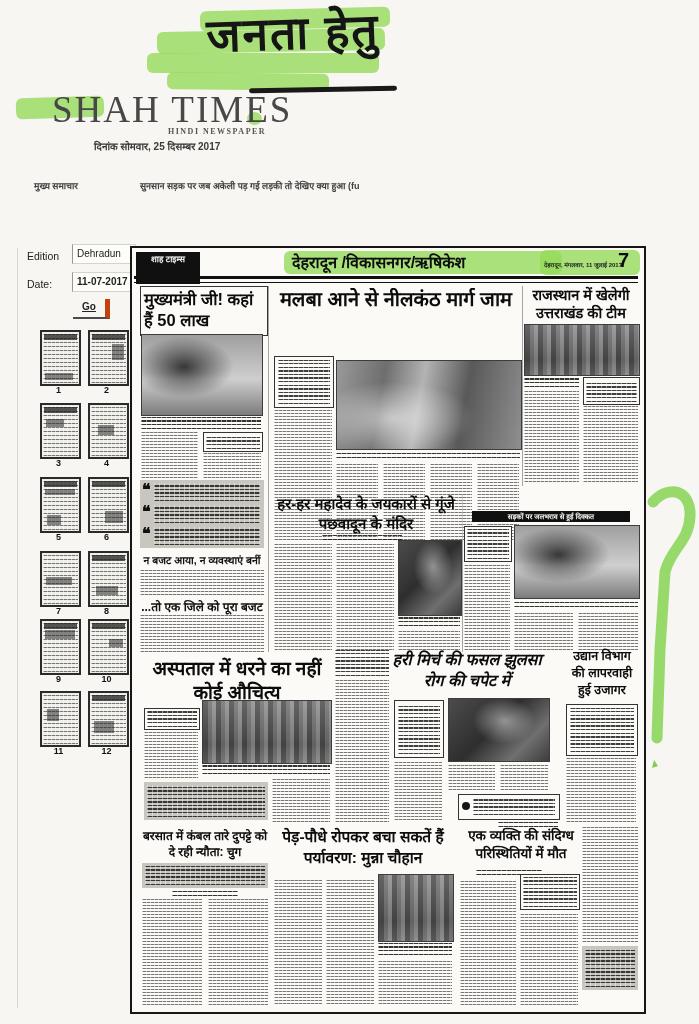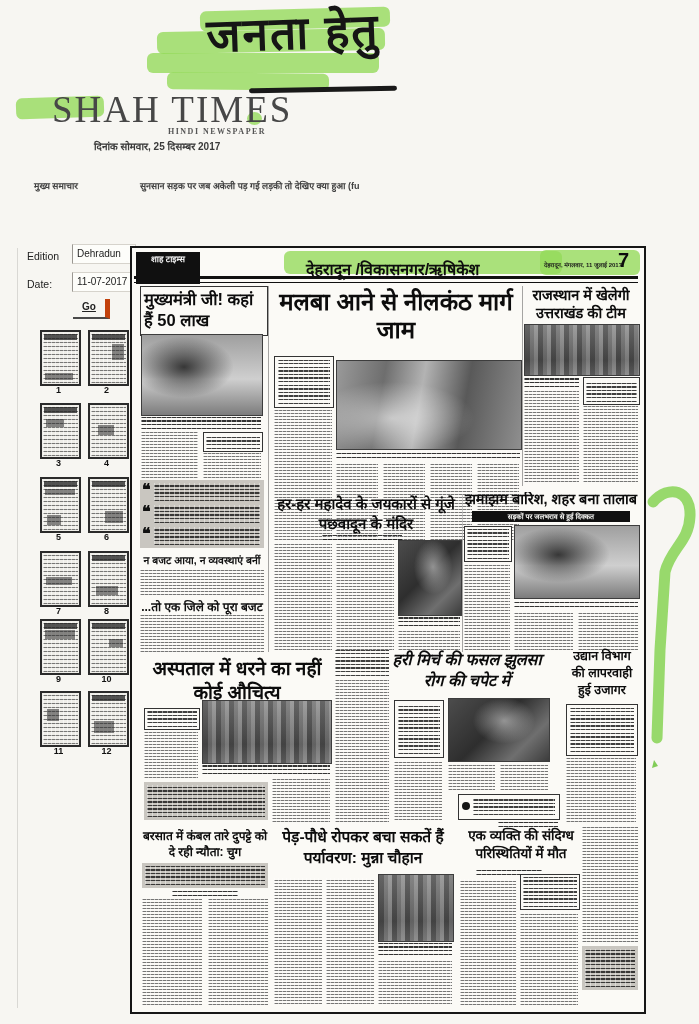--- a/index.html
+++ b/index.html
@@ -59,21 +59,21 @@
   .brand-box{background:#101010;color:#f4f4f4;font-size:8.5px;font-weight:bold;text-align:center;line-height:15px;}
   .region{font-size:16px;font-weight:bold;color:#0e0e0e;white-space:nowrap;}
   .pg-dateline{font-size:6px;font-weight:bold;color:#1a1a1a;white-space:nowrap;}
   .pg-num{font-size:20px;font-weight:bold;color:#0d0d0d;}
   .mast-rule{border-top:3px solid #101010;}
   .mast-rule2{border-top:1px solid #101010;}
   .vline{background:rgba(60,60,60,.45);width:1px;}
 
   .hd{font-weight:bold;color:#0c0c0c;text-align:center;overflow:hidden;}
   .hd-cm{font-size:16.5px;line-height:1.3;border:1px solid #333;text-align:left;padding:2px 3px;}
-  .hd-malba{font-size:24px;line-height:1.18;}
+  .hd-malba{font-size:20px;line-height:1.18;}
   .hd-raj{font-size:14.5px;line-height:1.25;}
   .hd-mahadev{font-size:15px;line-height:1.3;}
   .hd-barish{font-size:14.5px;line-height:1.1;}
   .barish-bar{background:#101010;color:#f5f5f2;font-size:7px;font-weight:bold;text-align:center;line-height:11px;white-space:nowrap;overflow:hidden;}
   .hd-sub{font-size:10.5px;font-weight:bold;color:#111;text-align:center;}
   .hd-sub2{font-size:12px;font-weight:bold;color:#111;text-align:center;}
   .hd-hosp{font-size:19px;line-height:1.25;}
   .hd-mirch{font-size:16px;line-height:1.3;}
   .hd-udyan{font-size:12.5px;line-height:1.35;}
   .hd-kambal{font-size:12px;line-height:1.3;}
@@ -100,21 +100,21 @@
   <div class="abs logo-sub" style="left:168px;top:127px;">HINDI NEWSPAPER</div>
   <div class="abs topdate" style="left:94px;top:139px;">दिनांक सोमवार, 25 दिसम्बर 2017</div>
 
   <div class="abs ticker" style="left:34px;top:179px;">मुख्य समाचार</div>
   <div class="abs ticker" style="left:140px;top:179px;width:420px;">सुनसान सड़क पर जब अकेली पड़ गई लड़की तो देखिए क्या हुआ (fu</div>
 
   <div class="abs" style="left:17px;top:248px;width:1px;height:760px;background:rgba(0,0,0,.12);"></div>
   <div class="abs side-label" style="left:27px;top:250px;">Edition</div>
   <div class="abs side-input" style="left:72px;top:244px;width:54px;">Dehradun</div>
   <div class="abs side-label" style="left:27px;top:278px;">Date:</div>
-  <div class="abs side-input" style="left:72px;top:272px;width:58px;">11-07-2017</div>
+  <div class="abs side-input" style="left:72px;top:272px;width:58px;font-weight:bold;">11-07-2017</div>
   <div class="abs go-btn" style="left:73px;top:299px;width:32px;height:18px;">Go</div>
 
   <div class="abs thumb" style="left:40px;top:330px;width:37px;height:52px;">
       <div class="inner"></div>
       <div class="hdr"></div>
       <div class="blk" style="left:3px;bottom:4px;width:28px;height:7px;"></div>
     </div>
   <div class="abs thumb" style="left:88px;top:330px;width:37px;height:52px;">
       <div class="inner"></div>
       <div class="hdr"></div>
@@ -184,21 +184,21 @@
       <div class="blk" style="left:4px;bottom:12px;width:20px;height:12px;"></div>
     </div>
   <div class="abs thumb-num" style="left:40px;top:746px;width:37px;">11</div>
   <div class="abs thumb-num" style="left:88px;top:746px;width:37px;">12</div>
 
   <div id="paper" class="abs">
 
     <div class="abs brand-box" style="left:4px;top:4px;width:64px;height:32px;">शाह टाइम्स</div>
     <div class="abs hl" style="left:152px;top:3px;width:278px;height:23px;"></div>
     <div class="abs hl" style="left:408px;top:2px;width:100px;height:25px;"></div>
-    <div class="abs region" style="left:160px;top:10px;margin-left:14px;">देहरादून /विकासनगर/ऋषिकेश</div>
+    <div class="abs region" style="left:160px;top:3px;">देहरादून /विकासनगर/ऋषिकेश</div>
     <div class="abs pg-dateline" style="left:412px;top:13px;">देहरादून, मंगलवार, 11 जुलाई 2017</div>
     <div class="abs pg-num" style="left:486px;top:1px;">7</div>
     <div class="abs mast-rule" style="left:2px;top:28px;width:504px;"></div>
     <div class="abs mast-rule2" style="left:2px;top:34px;width:504px;"></div>
 
     <div class="abs vline" style="left:136px;top:38px;height:366px;"></div>
     <div class="abs vline" style="left:390px;top:38px;height:200px;"></div>
     <div class="abs vline" style="left:330px;top:246px;height:158px;"></div>
 
     <div class="abs hd hd-cm" style="left:8px;top:38px;width:120px;height:44px;">मुख्यमंत्री जी! कहां हैं 50 लाख</div>
@@ -245,21 +245,20 @@
     <div class="abs txt" style="left:451px;top:158px;width:55px;height:76px;"></div>
 
     <div class="abs hd hd-mahadev" style="left:140px;top:246px;width:188px;height:40px;">हर-हर महादेव के जयकारों से गूंजे पछवादून के मंदिर</div>
     <div class="abs txt-b cap" style="left:190px;top:287px;width:80px;height:5px;"></div>
     <div class="abs txt" style="left:142px;top:294px;width:58px;height:108px;"></div>
     <div class="abs txt" style="left:204px;top:294px;width:58px;height:108px;"></div>
     <div class="abs photo-dark" style="left:266px;top:292px;width:62px;height:74px;"></div>
     <div class="abs txt-b cap" style="left:266px;top:369px;width:62px;height:9px;"></div>
     <div class="abs txt" style="left:266px;top:382px;width:62px;height:20px;"></div>
 
-    <div class="abs hd hd-barish" style="left:332px;top:244px;width:174px;height:17px;">झमाझम बारिश, शहर बना तालाब</div>
     <div class="abs barish-bar" style="left:340px;top:263px;width:158px;height:11px;">सड़कों पर जलभराव से हुई दिक्कत</div>
     <div class="abs box" style="left:332px;top:278px;width:46px;height:34px;">
         <div class="txt-b" style="position:absolute;inset:2px;"></div>
       </div>
     <div class="abs txt" style="left:332px;top:316px;width:46px;height:86px;"></div>
     <div class="abs photo-street" style="left:382px;top:277px;width:124px;height:72px;"></div>
     <div class="abs txt-b cap" style="left:382px;top:352px;width:124px;height:7px;"></div>
     <div class="abs txt" style="left:382px;top:363px;width:59px;height:39px;"></div>
     <div class="abs txt" style="left:446px;top:363px;width:60px;height:39px;"></div>
 

